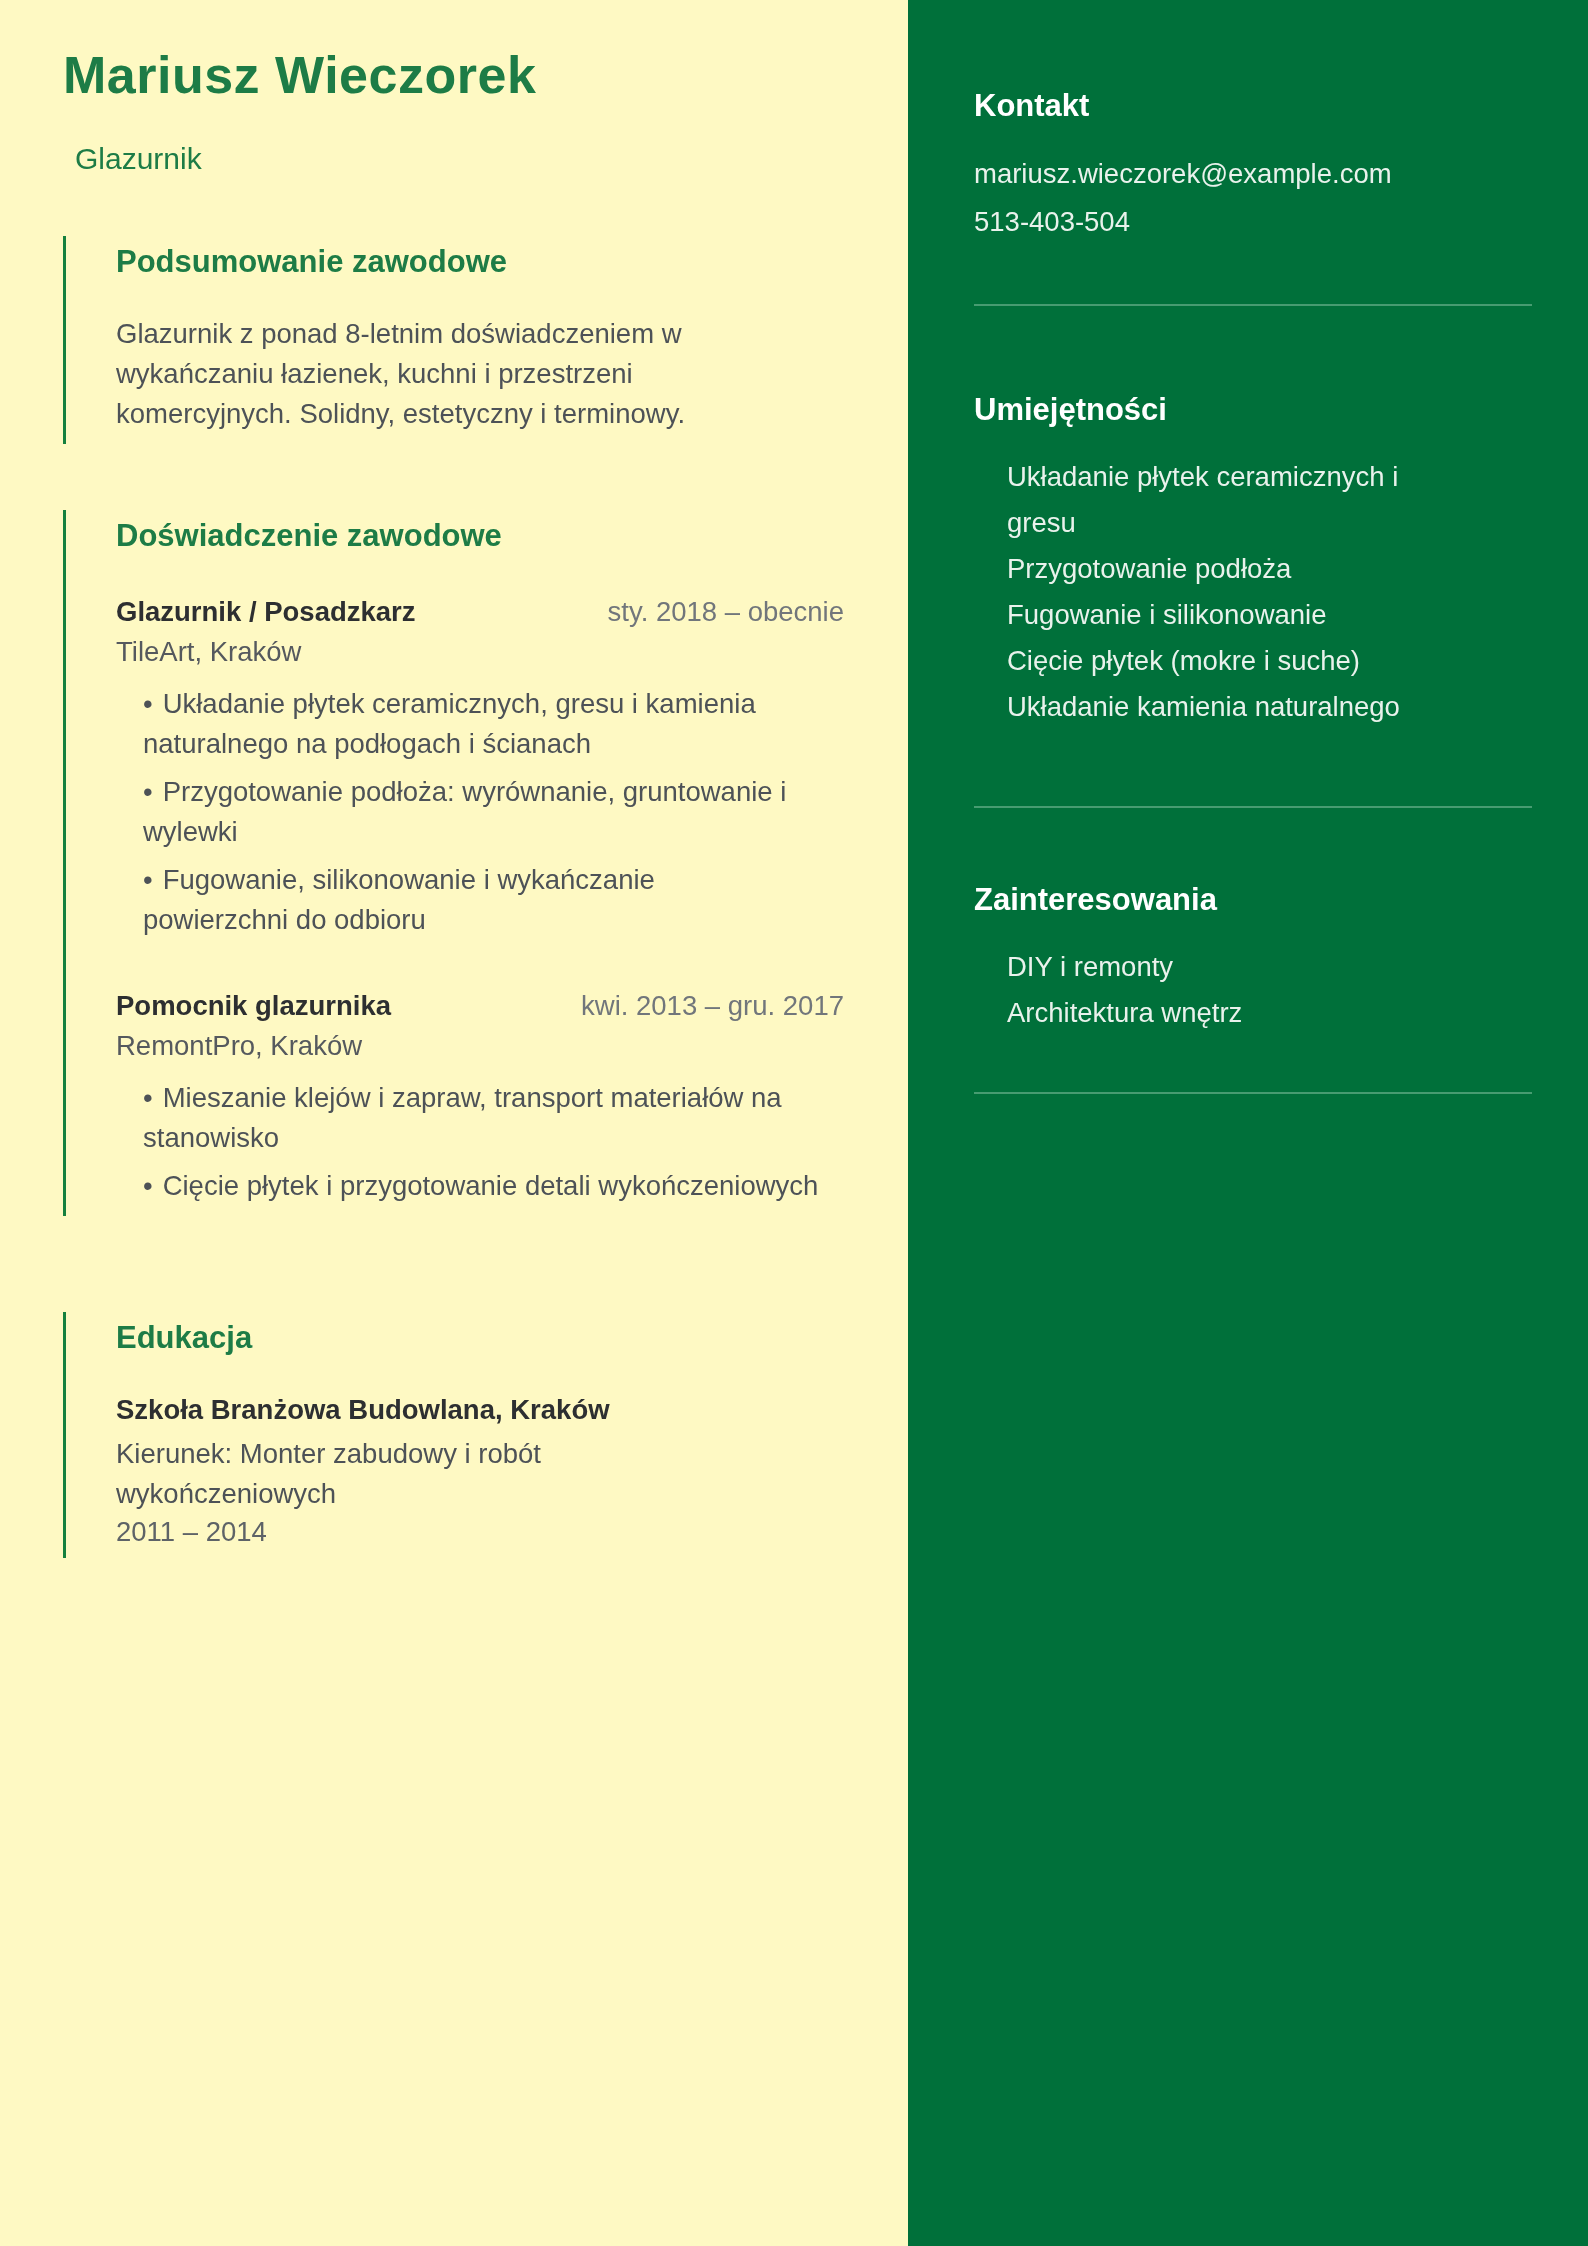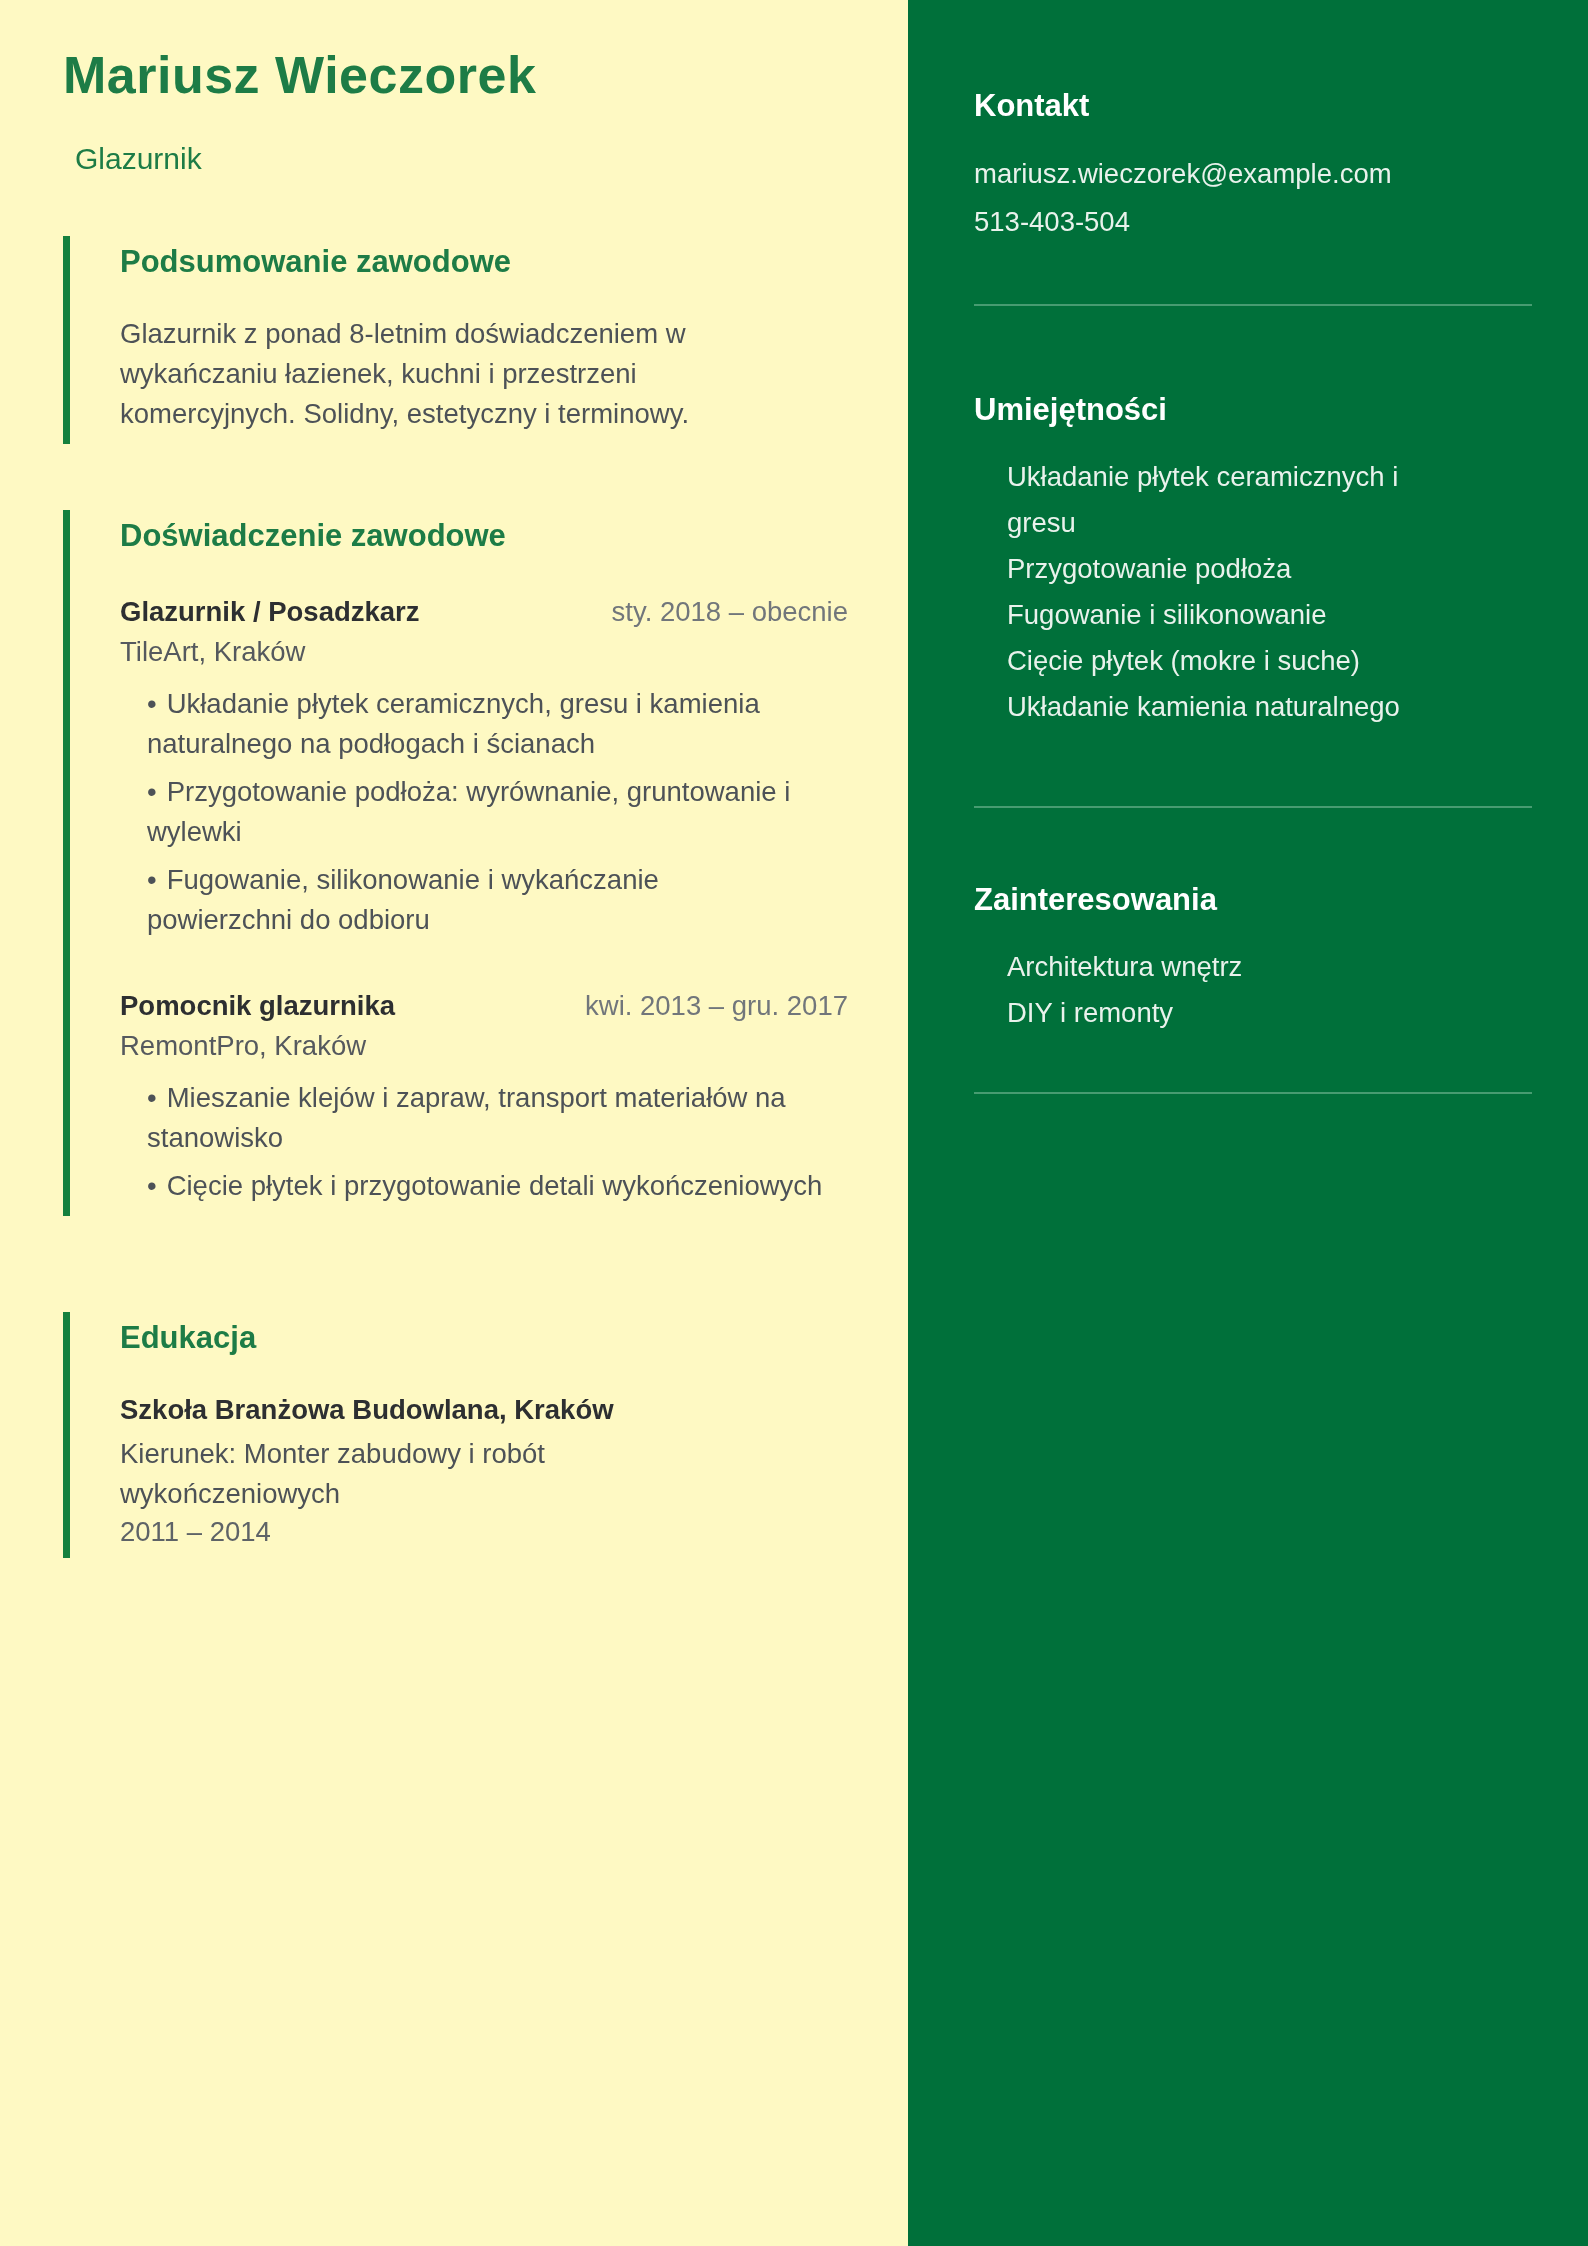--- a/index.html
+++ b/index.html
@@ -28,21 +28,21 @@
     color: #1d7c46;
     line-height: 1.15;
   }
   .subtitle {
     margin: 36px 0 0 12px;
     font-size: 30px;
     font-weight: 400;
     color: #1d7c46;
   }
   .section {
-    border-left: 7px solid #15803d;
+    border-left: 3px solid #15803d;
     padding: 8px 0 10px 50px;
     margin-top: 60px;
   }
   .section.exp { margin-top: 66px; }
   .section.edu { margin-top: 96px; }
   .section h2 {
     margin: 0;
     font-size: 31px;
     font-weight: 700;
     color: #1d7c46;
@@ -222,22 +222,22 @@
         <div class="side-item">Cięcie płytek (mokre i suche)</div>
         <div class="side-item">Układanie kamienia naturalnego</div>
       </div>
     </div>
 
     <hr class="side-divider d2">
 
     <div class="side-section-interests">
       <h3>Zainteresowania</h3>
       <div class="side-list">
+        <div class="side-item">DIY i remonty</div>
         <div class="side-item">Architektura wnętrz</div>
-        <div class="side-item">DIY i remonty</div>
       </div>
     </div>
 
     <hr class="side-divider d3">
 
   </div>
 
 </div>
 
 </body></html>

